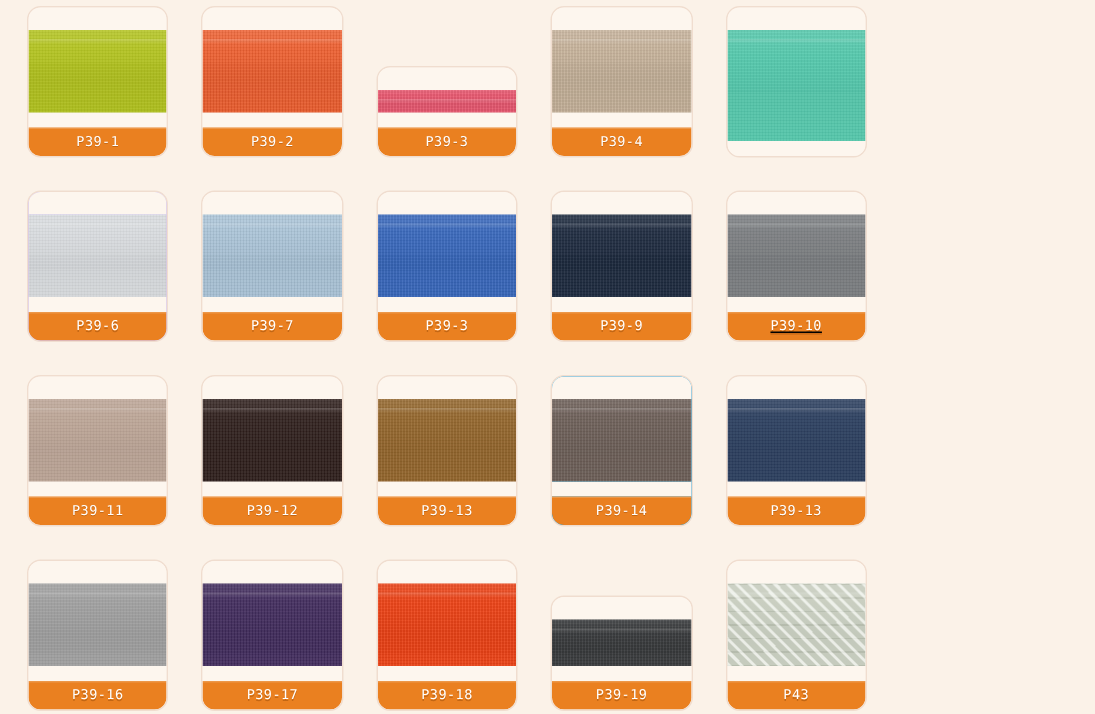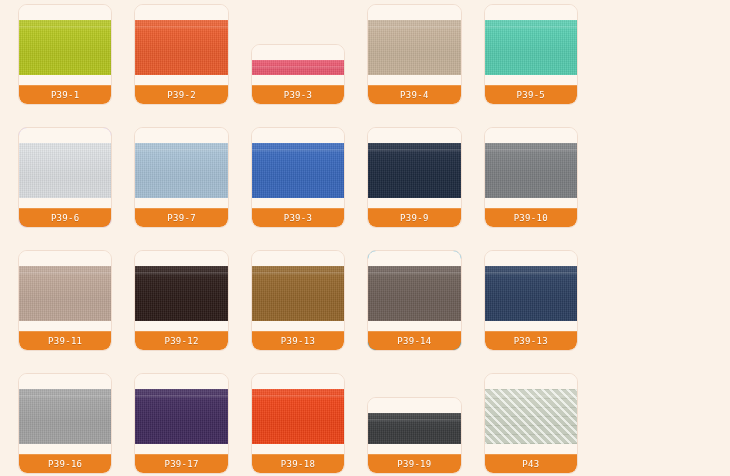--- a/index.html
+++ b/index.html
@@ -136,21 +136,20 @@
     <div class="swatch-card" style="background: rgb(253, 246, 238); border-color: rgb(240, 221, 207);">
       <div class="card-pad-top"></div>
       <div class="color-band" title="beige taupe" style="background-color: rgb(200, 180, 156);"></div>
       <div class="card-pad-bottom"></div>
       <div class="card-label" style="background: rgb(234, 128, 32); color: rgb(255, 255, 255);">P39-4</div>
     </div>
     <div class="swatch-card" style="background: rgb(253, 246, 238); border-color: rgb(240, 221, 207);">
       <div class="card-pad-top"></div>
       <div class="color-band" title="mint turquoise" style="background-color: rgb(87, 206, 177);"></div>
       <div class="card-pad-bottom"></div>
-      <div class="card-label" style="background: rgb(234, 128, 32); color: rgb(255, 255, 255);">P39-5</div>
     </div>
     <div class="swatch-card" style="background: #c4b5fd; border-color: rgb(240, 221, 207);">
       <div class="card-pad-top"></div>
       <div class="color-band" title="off white grey" style="background-color: rgb(221, 224, 227);"></div>
       <div class="card-pad-bottom"></div>
       <div class="card-label" style="background: rgb(234, 128, 32); color: rgb(255, 255, 255);">P39-6</div>
     </div>
     <div class="swatch-card" style="background: rgb(253, 246, 238); border-color: rgb(240, 221, 207);">
       <div class="card-pad-top"></div>
       <div class="color-band" title="light steel blue" style="background-color: rgb(168, 194, 214);"></div>
@@ -162,21 +161,21 @@
       <div class="color-band" title="royal blue" style="background-color: rgb(56, 104, 189);"></div>
       <div class="card-pad-bottom"></div>
       <div class="card-label" style="background: rgb(234, 128, 32); color: rgb(255, 255, 255);">P39-3</div>
     </div>
     <div class="swatch-card" style="background: rgb(253, 246, 238); border-color: rgb(240, 221, 207);">
       <div class="card-pad-top"></div>
       <div class="color-band" title="dark navy" style="background-color: rgb(29, 42, 63);"></div>
       <div class="card-pad-bottom"></div>
       <div class="card-label" style="background: rgb(234, 128, 32); color: rgb(255, 255, 255);">P39-9</div>
     </div>
-    <div class="swatch-card" style="background: rgb(253, 246, 238); border-color: rgb(240, 221, 207);">
+    <div class="swatch-card" style="background: rgb(253, 246, 238); border-color: rgb(240, 221, 207); text-decoration: underline;">
       <div class="card-pad-top"></div>
       <div class="color-band" title="medium grey" style="background-color: rgb(125, 128, 131);"></div>
       <div class="card-pad-bottom"></div>
       <div class="card-label" style="background: rgb(234, 128, 32); color: rgb(255, 255, 255);">P39-10</div>
     </div>
     <div class="swatch-card" style="background: rgb(253, 246, 238); border-color: rgb(240, 221, 207);">
       <div class="card-pad-top"></div>
       <div class="color-band" title="taupe" style="background-color: rgb(192, 168, 153);"></div>
       <div class="card-pad-bottom"></div>
       <div class="card-label" style="background: rgb(234, 128, 32); color: rgb(255, 255, 255);">P39-11</div>

